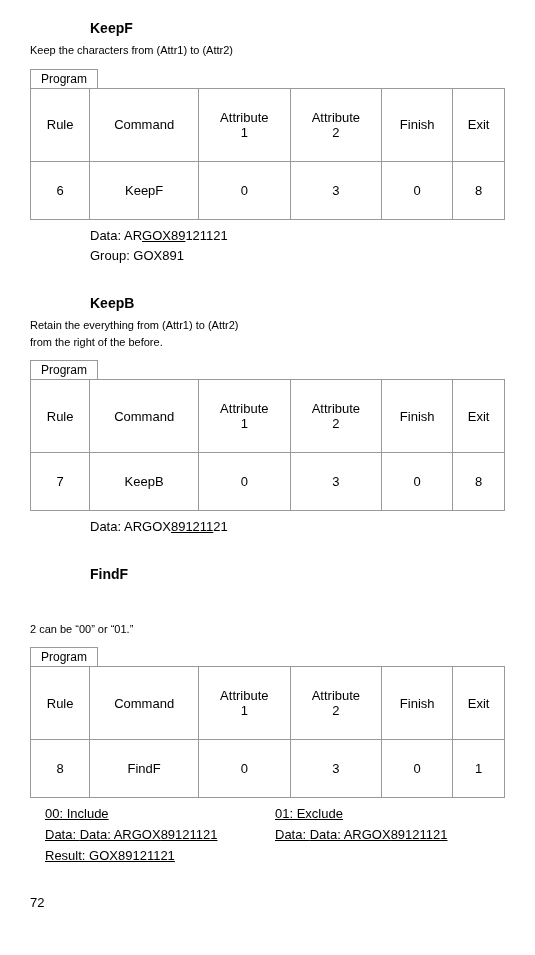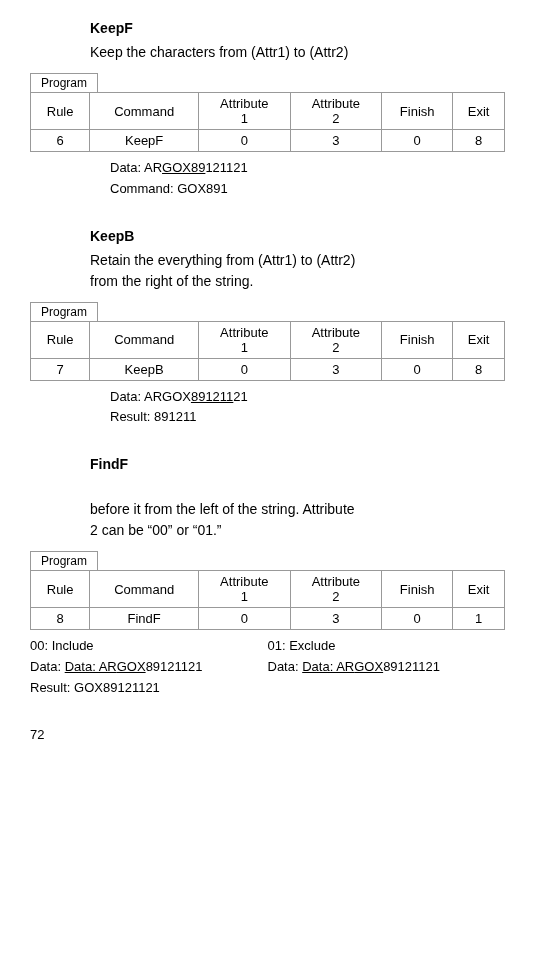--- a/index.html
+++ b/index.html
@@ -15,23 +15,22 @@
     .section {
       margin-bottom: 28px;
     }
     .section-title {
       font-weight: bold;
       font-size: 14px;
       margin-bottom: 6px;
       margin-left: 60px;
     }
     .section-desc {
-      margin-left: 60px;
       margin-bottom: 10px;
-      font-size: 14px;
+      font-size: 11px;
       line-height: 1.5;
     }
     .table-wrapper {
       margin-bottom: 6px;
     }
     .program-tab {
       display: inline-block;
       border: 1px solid #999;
       border-bottom: none;
       padding: 2px 10px;
@@ -41,39 +40,41 @@
     }
     table {
       border-collapse: collapse;
       width: 100%;
       font-size: 13px;
     }
     table, th, td {
       border: 1px solid #999;
     }
     th, td {
-      padding: 3px 6px;
+      padding: 21px 6px;
       text-align: center;
       vertical-align: middle;
     }
     th {
       background: #fff;
       font-weight: normal;
     }
     .result-text {
-      margin-left: 80px;
+      margin-left: 60px;
       font-size: 13px;
       line-height: 1.6;
     }
     .underline {
       text-decoration: underline;
     }
     .two-col {
       display: grid;
       grid-template-columns: 1fr 1fr;
+      margin-left: 15px;
+      text-decoration: underline;
     }
     .col-item {
       font-size: 13px;
       line-height: 1.6;
     }
     .page-number {
       text-align: left;
       margin-top: 20px;
       font-size: 13px;
     }
@@ -106,29 +107,29 @@
           <td>0</td>
           <td>3</td>
           <td>0</td>
           <td>8</td>
         </tr>
       </tbody>
     </table>
   </div>
   <div class="result-text">
     <div>Data: AR<span class="underline">GOX89</span>121121</div>
-    <div>Command: GOX891</div>
+    <div>Group: GOX891</div>
   </div>
 </div>
 
 <div class="section">
   <div class="section-title">KeepB</div>
   <div class="section-desc">
     <span>Retain the everything from (Attr1) to (Attr2)</span><br>
-    <span>from the right of the string.</span>
+    <span>from the right of the before.</span>
   </div>
   <div class="table-wrapper">
     <div class="program-tab">Program</div>
     <table>
       <thead>
         <tr>
           <th>Rule</th>
           <th>Command</th>
           <th>Attribute<br>1</th>
           <th>Attribute<br>2</th>
@@ -143,29 +144,28 @@
           <td>0</td>
           <td>3</td>
           <td>0</td>
           <td>8</td>
         </tr>
       </tbody>
     </table>
   </div>
   <div class="result-text">
     <div>Data: ARGOX<span class="underline">891211</span>21</div>
-    <div>Result: 891211</div>
   </div>
 </div>
 
 <div class="section">
   <div class="section-title">FindF</div>
   <div class="section-desc">
     <br>
-    <span>before it from the left of the string. Attribute</span><br>
+    <br>
     <span>2 can be “00” or “01.”</span>
   </div>
   <div class="table-wrapper">
     <div class="program-tab">Program</div>
     <table>
       <thead>
         <tr>
           <th>Rule</th>
           <th>Command</th>
           <th>Attribute<br>1</th>

